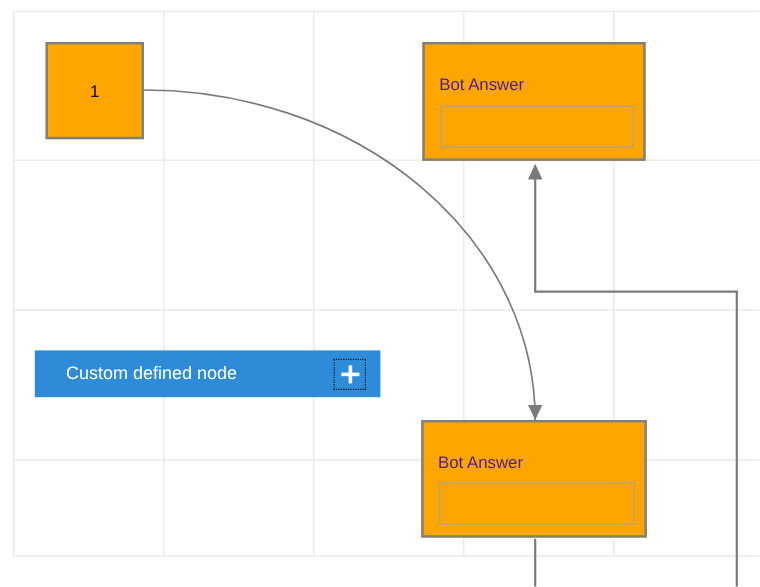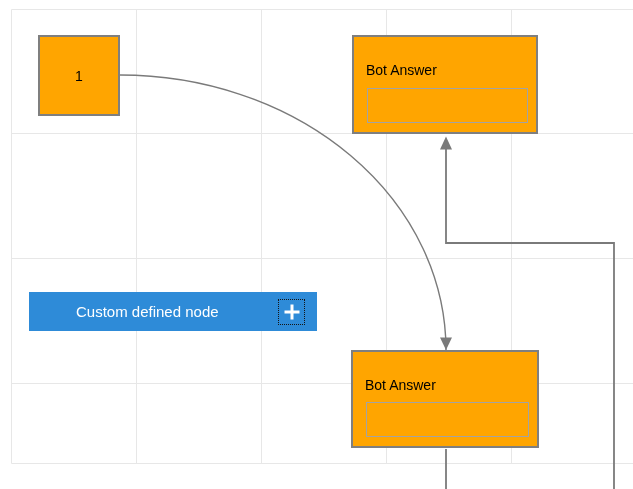--- a/index.html
+++ b/index.html
@@ -40,21 +40,21 @@
     width: 186px; height: 99px;
   }
   #node-bot-answer-bottom {
     left: 351px; top: 350px;
     width: 188px; height: 98px;
   }
   .node-title {
     position: absolute;
     left: 12px; top: 25px;
     font-size: 14px;
-    color: #000000;
+    color: #4c1d95;
     white-space: nowrap;
   }
   .node-textbox {
     position: absolute;
     left: 13px; top: 51px;
     height: 35px;
     border: 1px solid #a3a3a3;
     background: transparent;
   }
   #node-bot-answer-top .node-textbox { width: 161px; }
@@ -64,21 +64,20 @@
     width: 288px; height: 39px;
     background: #2e8bd8;
     display: flex;
     align-items: center;
   }
   #node-custom .custom-label {
     padding-left: 26px;
     font-size: 15px;
     color: #ffffff;
     white-space: nowrap;
-    margin-left: 21px;
   }
   .plus-box {
     position: relative;
     margin-left: auto;
     margin-right: 12px;
     width: 27px; height: 26px;
     border: 1px dotted #151515;
   }
   .plus-bar-h, .plus-bar-v {
     position: absolute;

